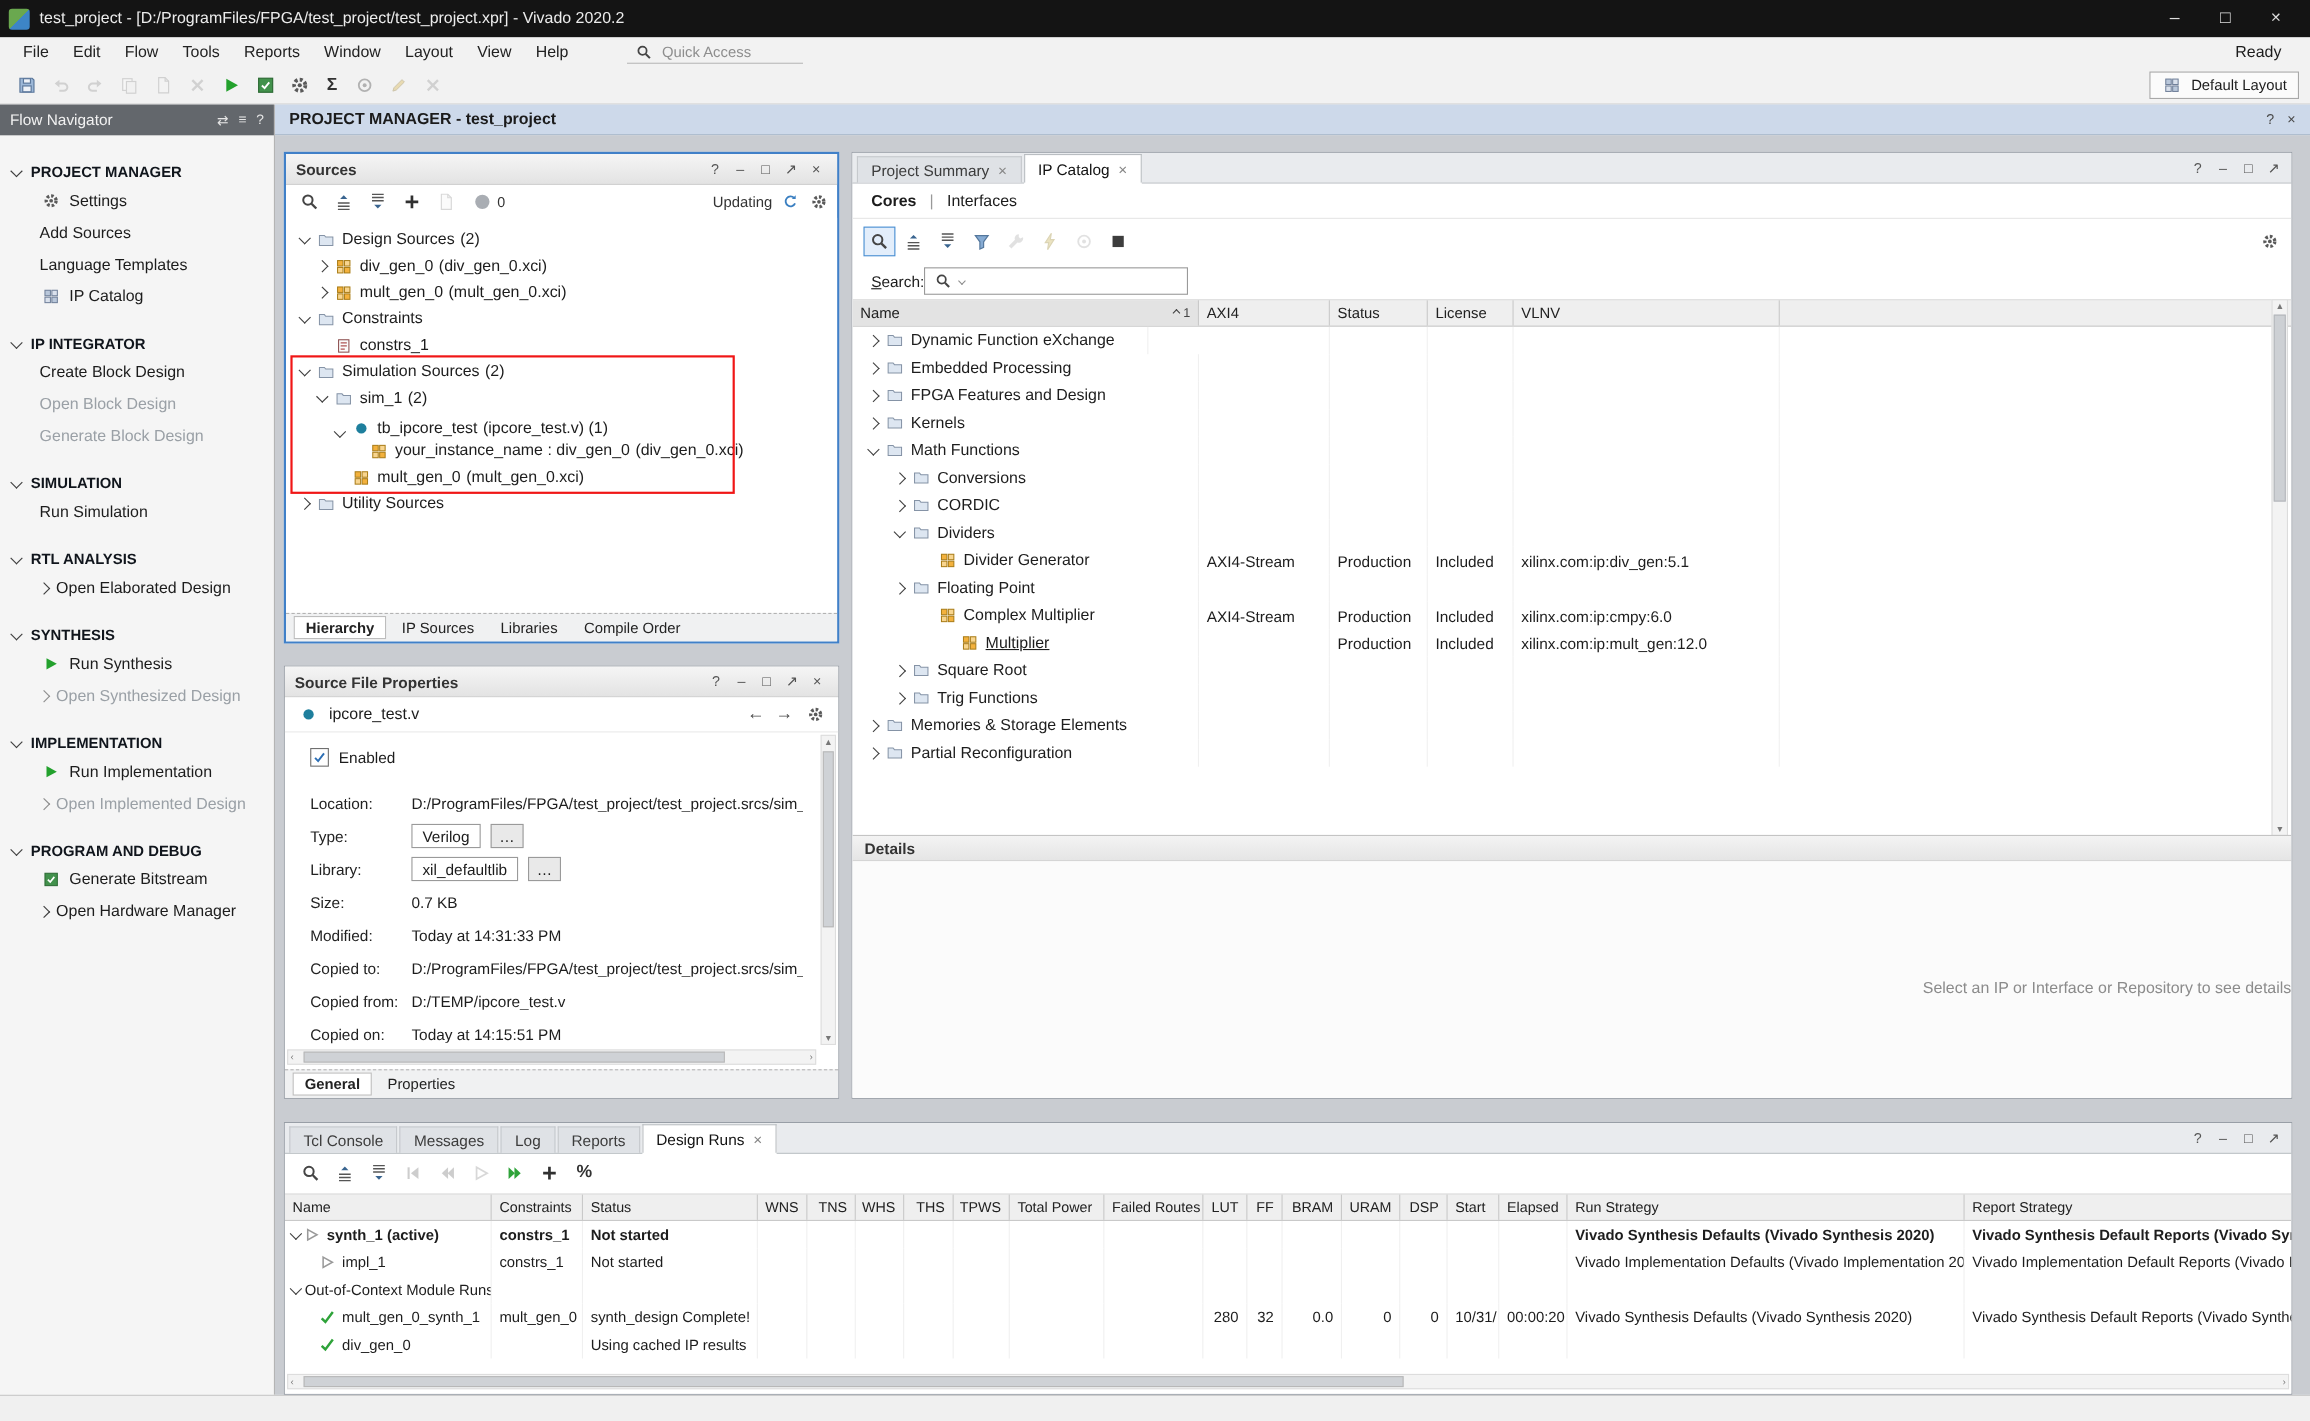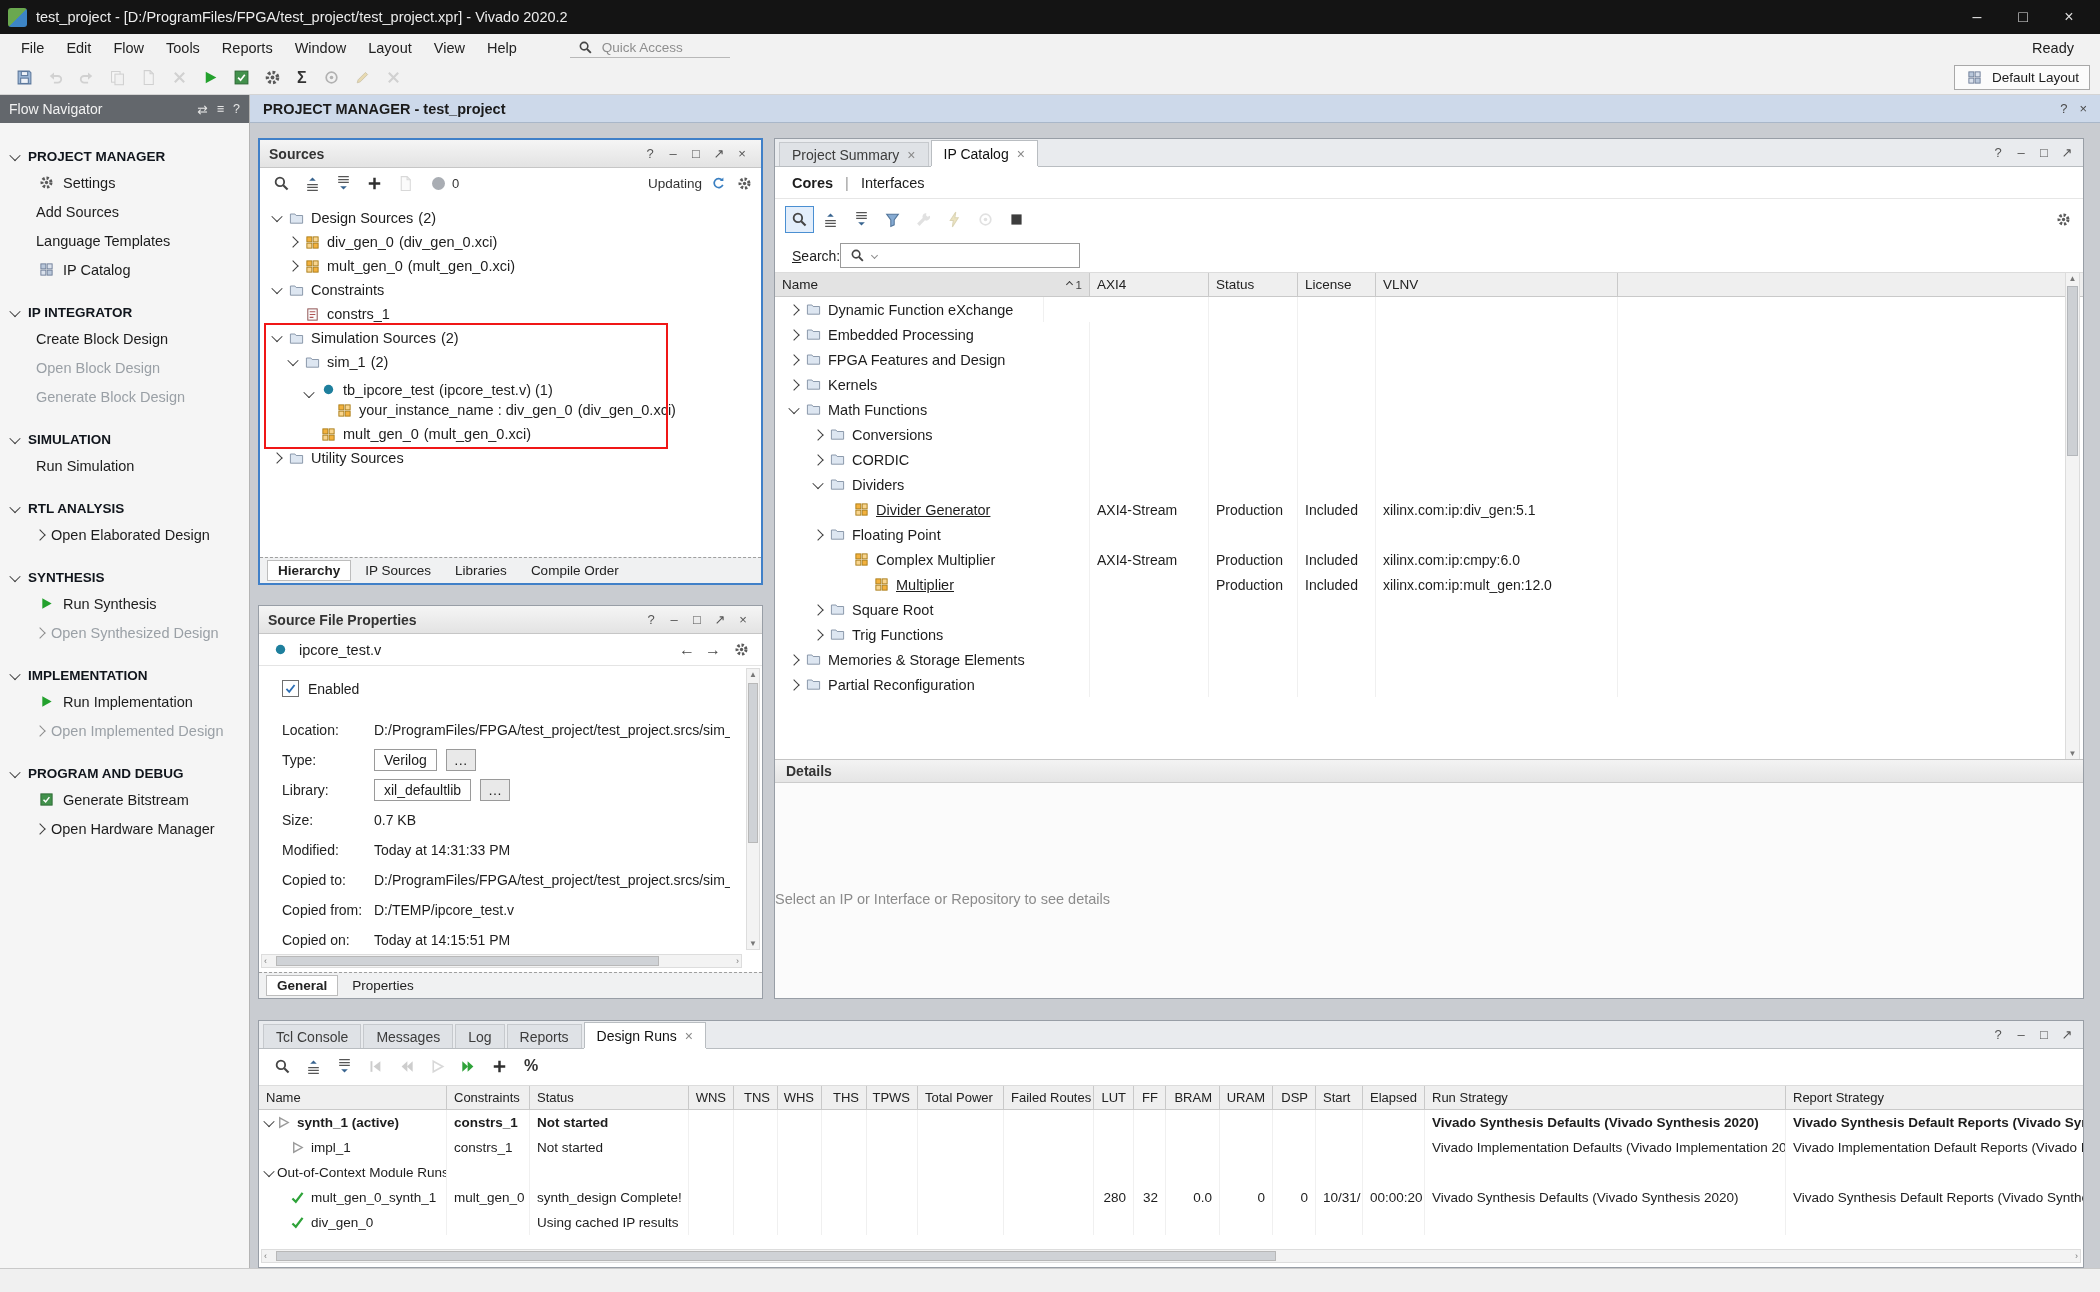--- a/index.html
+++ b/index.html
@@ -117,21 +117,21 @@
 .ip-thead{position:absolute;top:105px;left:0;right:0;height:25px;background:#efefef;border-top:1px solid #dcdcdc;border-bottom:1px solid #c9c9c9}
 .hcell{position:absolute;top:0;bottom:0;display:flex;align-items:center;padding:0 7px;font-size:13.5px;color:#222;border-right:1px solid #c9c9c9;overflow:hidden;white-space:nowrap}
 .th-name{background:#e3e3e3}
 .sortind{margin-left:auto;display:flex;align-items:center;gap:4px;font-size:11.5px;color:#444}
 .ip-tbody{position:absolute;top:130px;left:0;right:0;height:450px;overflow:hidden}
 .trow{position:relative;height:25px}
 .bcell{position:absolute;top:0;bottom:0;display:flex;align-items:center;padding:0 7px;font-size:14px;color:#1d1d1d;border-right:1px solid #f0f0f0;overflow:hidden;white-space:nowrap}
 .namecell{font-size:14.5px}
 .namecell .icn{margin-right:5px}
 .details-header{position:absolute;top:592px;left:0;right:0;height:24px;background:linear-gradient(#f3f3f3,#e5e5e5);border-top:1px solid #c4c4c4;border-bottom:1px solid #cccccc;display:flex;align-items:center;padding:0 11px;font-size:14px;font-weight:bold;color:#333}
-.details-body{position:absolute;top:616px;left:0;right:0;bottom:0;background:#fbfbfb;display:flex;justify-content:flex-start;align-items:flex-start;padding-top:108px;color:#8b8b8b;font-size:14.5px}
+.details-body{position:absolute;top:616px;left:0;right:0;bottom:0;background:#fbfbfb;display:flex;justify-content:flex-end;align-items:flex-start;padding-top:108px;color:#8b8b8b;font-size:14.5px}
 .vscroll{position:absolute;top:105px;right:3px;width:15px;height:488px;background:#f3f3f3;border:1px solid #dcdcdc;font-size:8px;color:#777;text-align:center}
 .vs-up{position:absolute;top:1px;left:0;right:0}
 .vs-down{position:absolute;bottom:1px;left:0;right:0}
 .vthumb{position:absolute;left:1px;right:1px;top:13px;height:170px;background:#cdd0d4;border:1px solid #b4b7bb}
 
 .runs-content{position:relative;flex:1;background:#fff;overflow:hidden}
 .runs-toolbar{position:absolute;top:0;left:0;right:0;height:34px;display:flex;align-items:center;gap:4px;padding:0 9px}
 .runs-thead{position:absolute;top:36px;left:0;right:0;height:25px;background:#efefef;border-top:1px solid #dcdcdc;border-bottom:1px solid #c9c9c9}
 .runs-thead .hcell{font-size:13px}
 .runs-tbody{position:absolute;top:61px;left:0;right:0;height:125px}
@@ -973,21 +973,21 @@
                       </svg>
                     </span>
                     <span class="lbl">Dividers</span>
                   </div>
                   <div class="bcell" style="left: 315px; width: 119px;"></div>
                   <div class="bcell" style="left: 434px; width: 89px;"></div>
                   <div class="bcell" style="left: 523px; width: 78px;"></div>
                   <div class="bcell" style="left: 601px; width: 242px;"></div>
                 </div>
                 <div class="trow">
-                  <div class="bcell namecell" style="left: 0px; width: 315px; padding-left: 58px; text-decoration: underline;">
+                  <div class="bcell namecell" style="left: 0px; width: 315px; padding-left: 58px;">
                     <span class="expander"></span>
                     <span class="icn">
                       <svg viewBox="0 0 16 16">
                         <rect x="2" y="2" width="5.3" height="5.3" fill="#f3b13d" stroke="#aa7d18"></rect>
                         <rect x="8.7" y="2" width="5.3" height="5.3" fill="#f8d58f" stroke="#aa7d18"></rect>
                         <rect x="2" y="8.7" width="5.3" height="5.3" fill="#f8d58f" stroke="#aa7d18"></rect>
                         <rect x="8.7" y="8.7" width="5.3" height="5.3" fill="#f3b13d" stroke="#aa7d18"></rect>
                       </svg>
                     </span>
                     <span class="lbl">Divider Generator</span>

